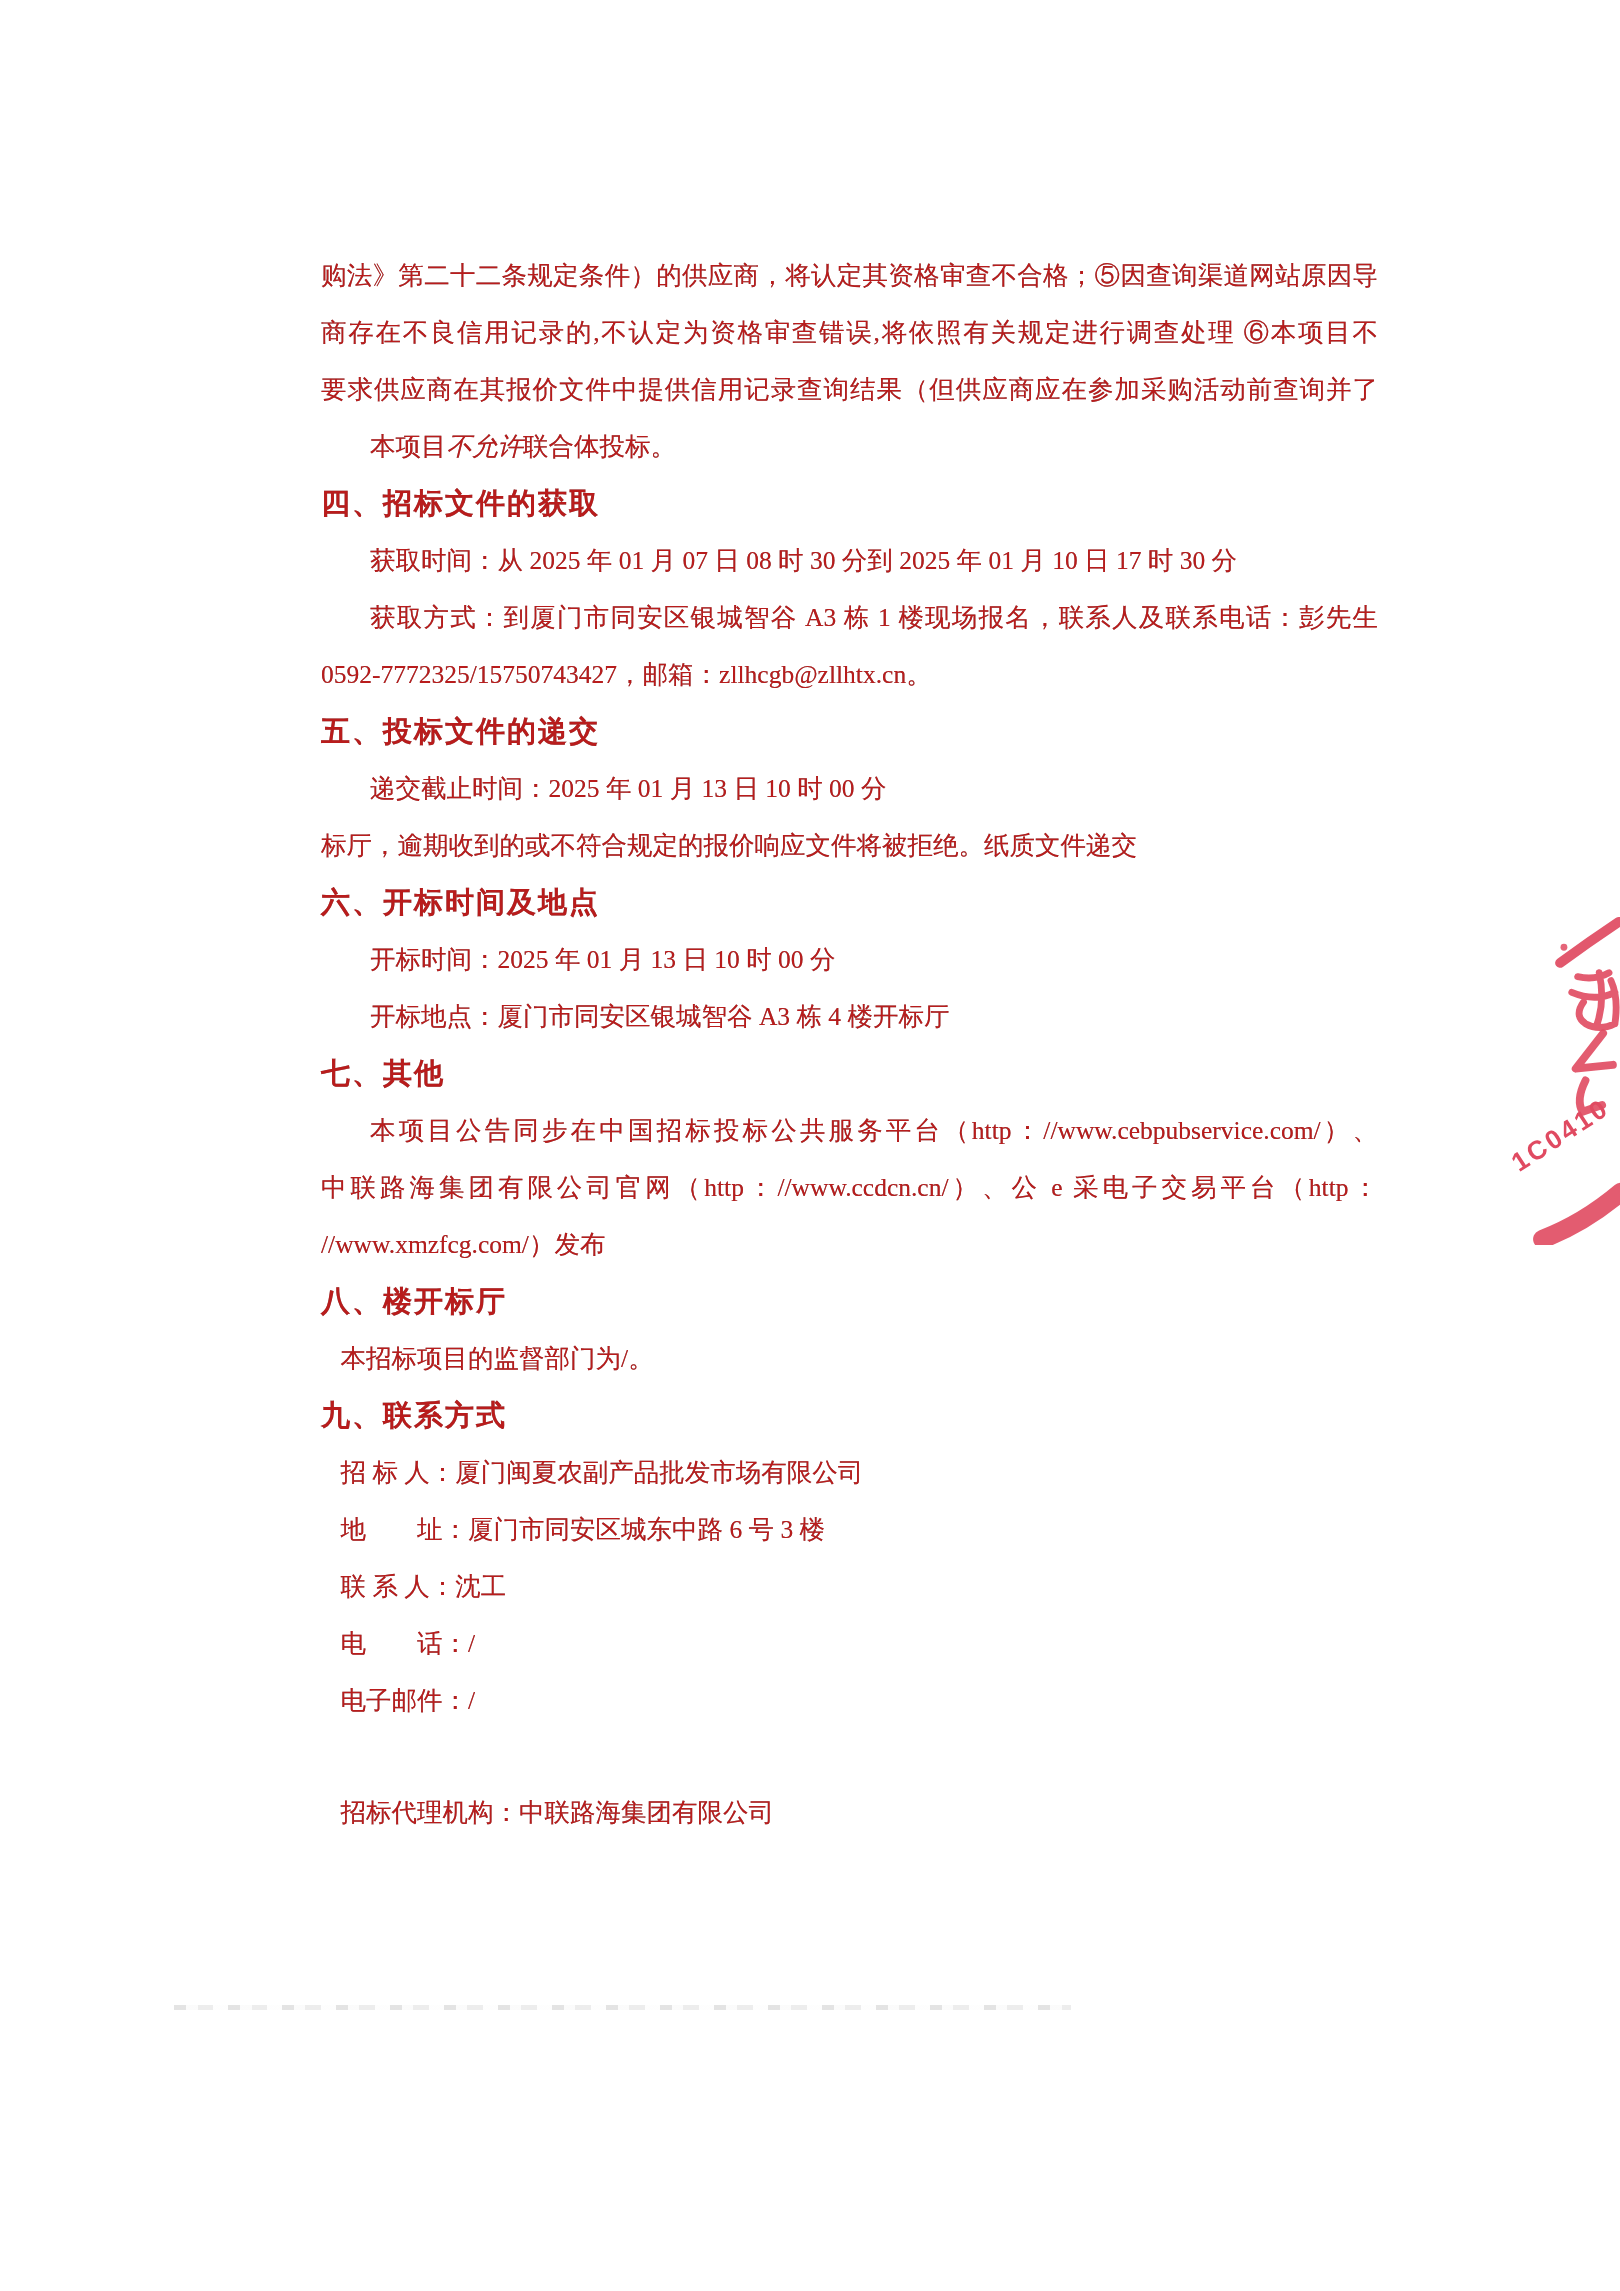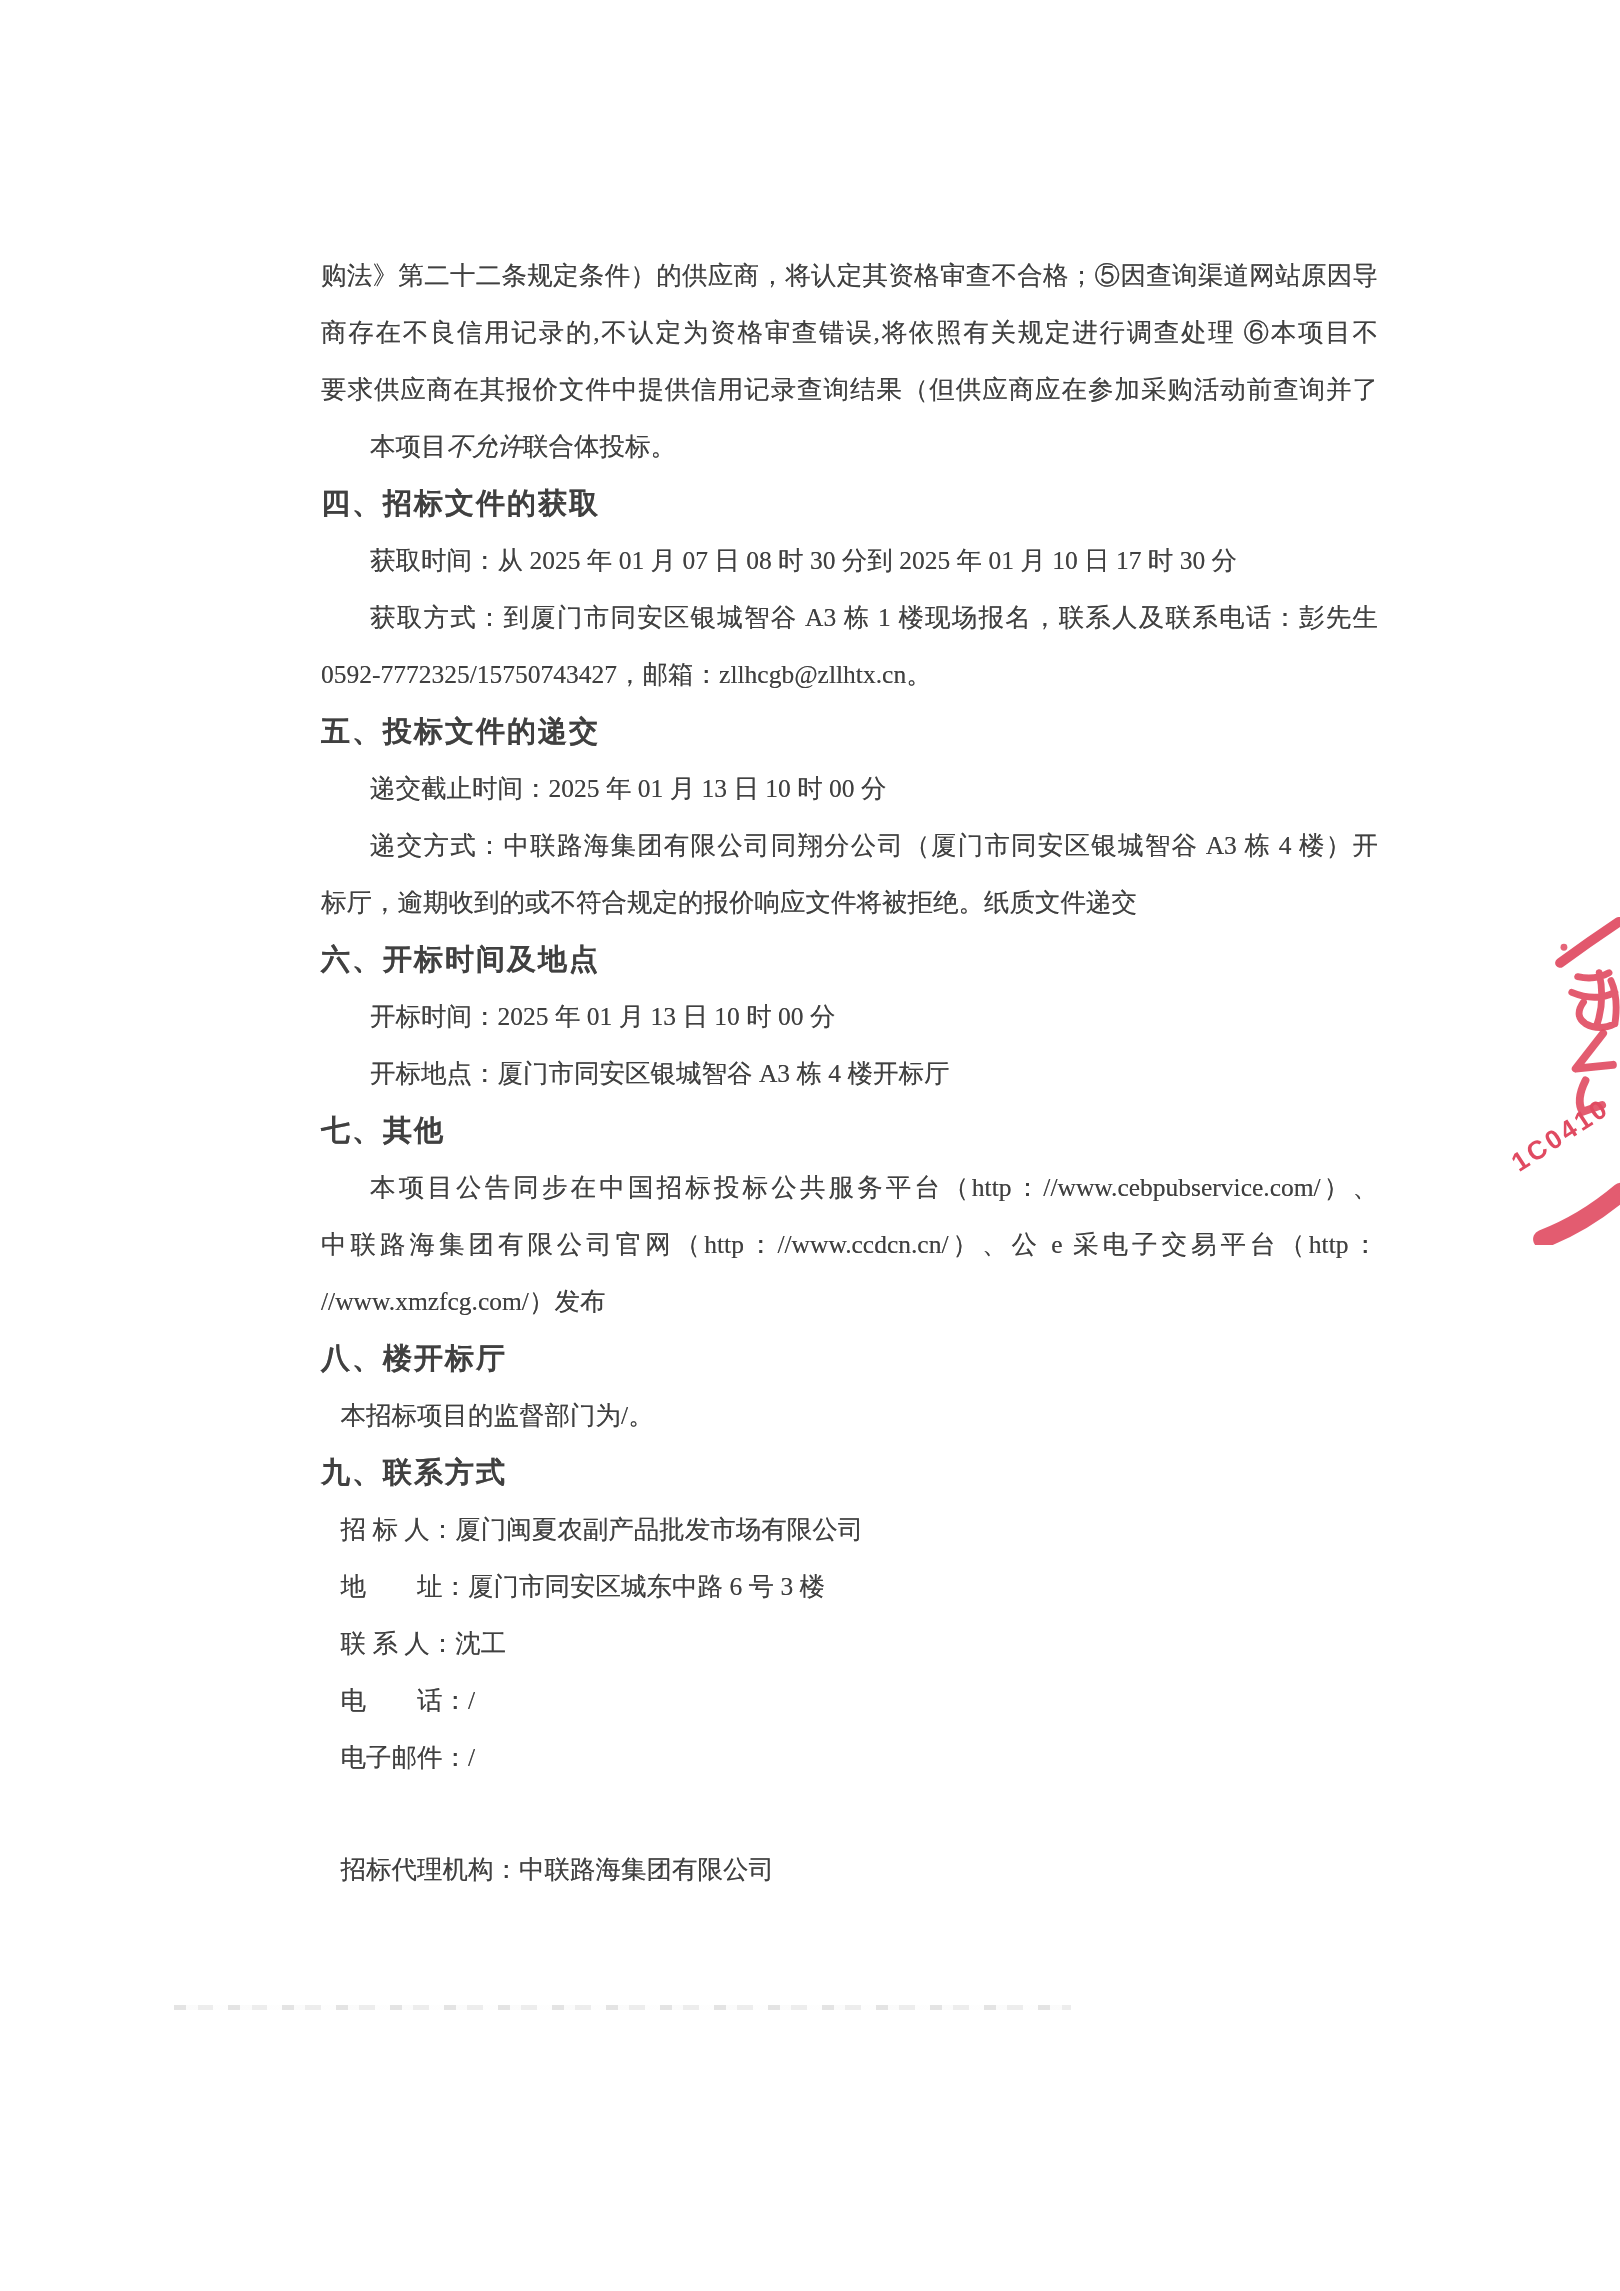--- a/index.html
+++ b/index.html
@@ -3,21 +3,21 @@
 <meta charset="utf-8">
 <style>
   html, body { margin: 0; padding: 0; background: #ffffff; }
   .page {
     position: relative;
     width: 1620px;
     height: 2292px;
     background: #ffffff;
     overflow: hidden;
     font-family: "Liberation Serif", "DejaVu Serif", serif;
-    color: #404040;
+    color: #b91c1c;
   }
   .doc-content {
     position: absolute;
     left: 321px;
     top: 247px;
     width: 1057px;
   }
   .line {
     font-size: 25.5px;
     line-height: 57px;
@@ -71,21 +71,20 @@
       <div class="line justify">购法》第二十二条规定条件）的供应商，将认定其资格审查不合格；⑤因查询渠道网站原因导</div>
       <div class="line justify">商存在不良信用记录的,不认定为资格审查错误,将依照有关规定进行调查处理 ⑥本项目不</div>
       <div class="line justify">要求供应商在其报价文件中提供信用记录查询结果（但供应商应在参加采购活动前查询并了</div>
       <div class="line indent-2"><span>本项目</span><span class="seg-italic">不允许</span><span>联合体投标。</span></div>
       <div class="line heading">四、招标文件的获取</div>
       <div class="line indent-2">获取时间：从 2025 年 01 月 07 日 08 时 30 分到 2025 年 01 月 10 日 17 时 30 分</div>
       <div class="line justify indent-2">获取方式：到厦门市同安区银城智谷 A3 栋 1 楼现场报名，联系人及联系电话：彭先生</div>
       <div class="line">0592-7772325/15750743427，邮箱：zllhcgb@zllhtx.cn。</div>
       <div class="line heading">五、投标文件的递交</div>
       <div class="line indent-2">递交截止时间：2025 年 01 月 13 日 10 时 00 分</div>
-      <div class="line justify indent-2">递交方式：中联路海集团有限公司同翔分公司（厦门市同安区银城智谷 A3 栋 4 楼）开</div>
       <div class="line">标厅，逾期收到的或不符合规定的报价响应文件将被拒绝。纸质文件递交</div>
       <div class="line heading">六、开标时间及地点</div>
       <div class="line indent-2">开标时间：2025 年 01 月 13 日 10 时 00 分</div>
       <div class="line indent-2">开标地点：厦门市同安区银城智谷 A3 栋 4 楼开标厅</div>
       <div class="line heading">七、其他</div>
       <div class="line justify indent-2">本项目公告同步在中国招标投标公共服务平台（http：//www.cebpubservice.com/）、</div>
       <div class="line justify">中联路海集团有限公司官网（http：//www.ccdcn.cn/）、公 e 采电子交易平台（http：</div>
       <div class="line">//www.xmzfcg.com/）发布</div>
       <div class="line heading">八、楼开标厅</div>
       <div class="line indent-1">本招标项目的监督部门为/。</div>

